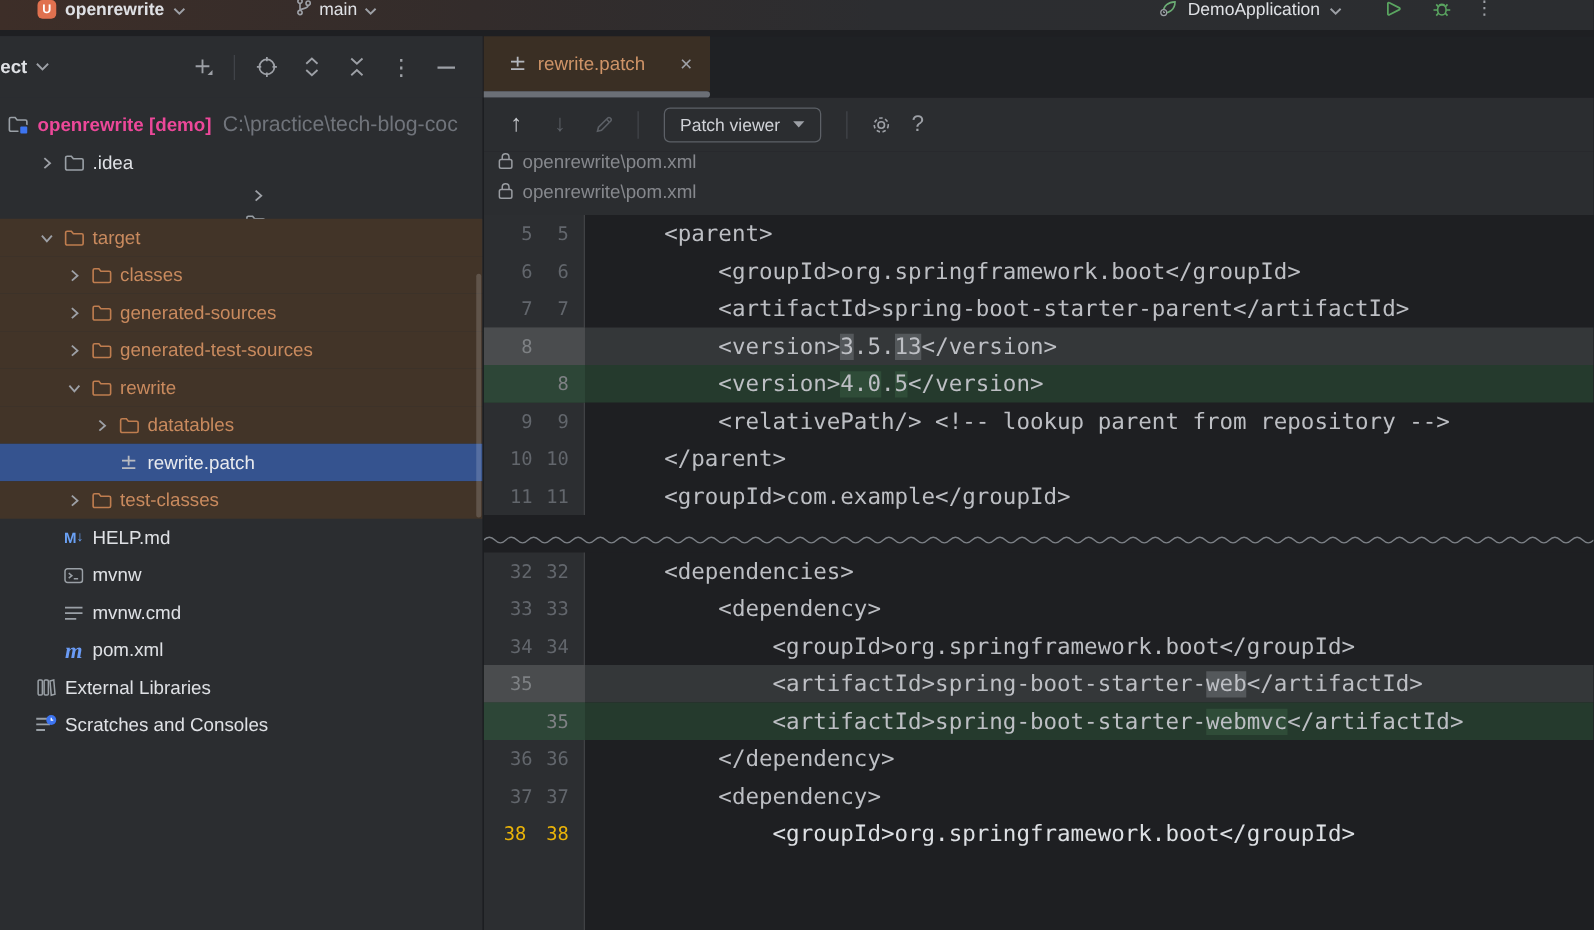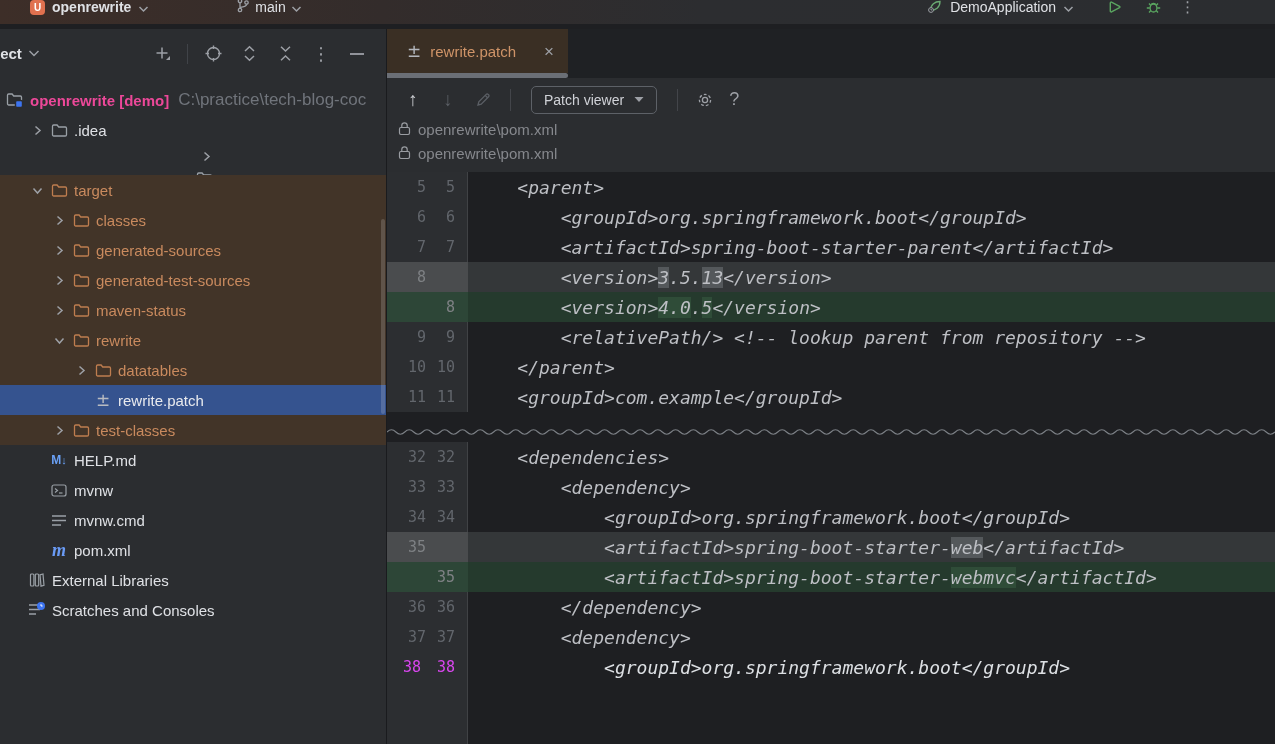--- a/index.html
+++ b/index.html
@@ -78,29 +78,29 @@
 
   
   .diff { flex:1; position:relative; background:#1e1f22; overflow:hidden; }
   .gutter-underlay { position:absolute; left:0; top:0; bottom:0; width:81px; background:#2c2e31;
                      border-right:1px solid #404245; }
   .rows { position:relative; }
   .drow { height:30px; display:flex; }
   .gut { width:81px; flex:none; display:flex; align-items:center; justify-content:flex-end;
          padding-right:13px; gap:7px; font-family:"DejaVu Sans Mono", monospace; font-size:15px; color:#62666c; }
   .gut .ln { width:22px; text-align:right; }
-  .code { flex:1; display:flex; align-items:center; padding-left:6px;
-          font-family:"DejaVu Sans Mono", monospace; font-size:18px; color:#bdbfc4; white-space:pre;font-style:italic; }
+  .code { flex:1; display:flex; align-items:center; padding-left:20px;
+          font-family:"DejaVu Sans Mono", monospace; font-size:18px; color:#bdbfc4; white-space:pre; }
   .drow.del { background:#343739; }
   .drow.del .gut { background:#4a4c4e; color:#7e8184; }
   .drow.add { background:#253a2d; }
   .drow.add .gut { background:#2d4637; color:#7e8184; }
   .drow.del .code .hl { background:#54585b; }
   .drow.add .code .hl { background:#2f4c38; }
-  .drow.current .gut { color:#d946ef;gap:12px; }
+  .drow.current .gut { color:#eab308;gap:12px; }
   .drow.current .code { color:#dde0e4; }
   .drow.sep { background:#1e1f22; position:relative; z-index:2; align-items:center; }
   .sep-svg { display:block; margin-top:10px; }
 </style>
 </head>
 <body>
 
 <div class="app">
 
   <div class="topbar">
@@ -289,33 +289,20 @@
             </span>
             <span class="ticon">
               <svg width="17" height="15" viewBox="0 0 17 15">
                 <path d="M1.5 3.2 A1.2 1.2 0 0 1 2.7 2 H6.1 L7.7 4 H14.3 A1.2 1.2 0 0 1 15.5 5.2 V11.8 A1.2 1.2 0 0 1 14.3 13 H2.7 A1.2 1.2 0 0 1 1.5 11.8 Z" fill="none" stroke="#bf7d4f" stroke-width="1.3"></path>
               </svg>
             </span>
             <span class="lbl">generated-test-sources</span>
           </div>
           <div class="tree-row excluded-bg excluded-txt" style="padding-left: 48px;">
             <span class="chev">
-              <svg width="13" height="13" viewBox="0 0 13 13">
-                <polyline points="4.5,2.5 9,6.5 4.5,10.5" fill="none" stroke="#9da0a6" stroke-width="1.5"></polyline>
-              </svg>
-            </span>
-            <span class="ticon">
-              <svg width="17" height="15" viewBox="0 0 17 15">
-                <path d="M1.5 3.2 A1.2 1.2 0 0 1 2.7 2 H6.1 L7.7 4 H14.3 A1.2 1.2 0 0 1 15.5 5.2 V11.8 A1.2 1.2 0 0 1 14.3 13 H2.7 A1.2 1.2 0 0 1 1.5 11.8 Z" fill="none" stroke="#bf7d4f" stroke-width="1.3"></path>
-              </svg>
-            </span>
-            <span class="lbl">maven-status</span>
-          </div>
-          <div class="tree-row excluded-bg excluded-txt" style="padding-left: 48px;">
-            <span class="chev">
               <svg width="13" height="13" viewBox="0 0 13 13" style="transform:rotate(90deg)">
                 <polyline points="4.5,2.5 9,6.5 4.5,10.5" fill="none" stroke="#9da0a6" stroke-width="1.5"></polyline>
               </svg>
             </span>
             <span class="ticon">
               <svg width="17" height="15" viewBox="0 0 17 15">
                 <path d="M1.5 3.2 A1.2 1.2 0 0 1 2.7 2 H6.1 L7.7 4 H14.3 A1.2 1.2 0 0 1 15.5 5.2 V11.8 A1.2 1.2 0 0 1 14.3 13 H2.7 A1.2 1.2 0 0 1 1.5 11.8 Z" fill="none" stroke="#bf7d4f" stroke-width="1.3"></path>
               </svg>
             </span>
             <span class="lbl">rewrite</span>

